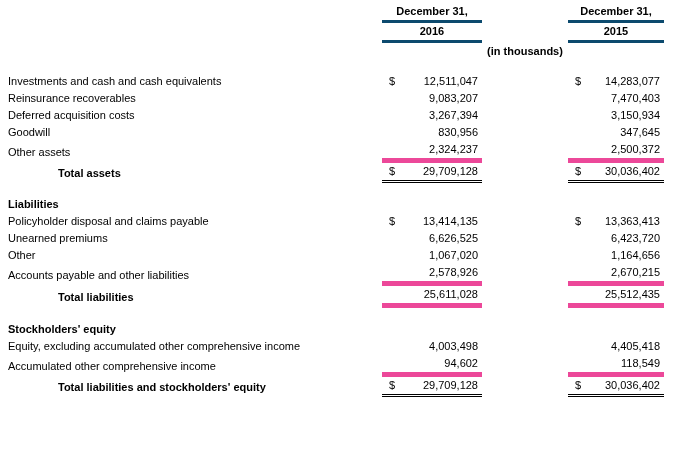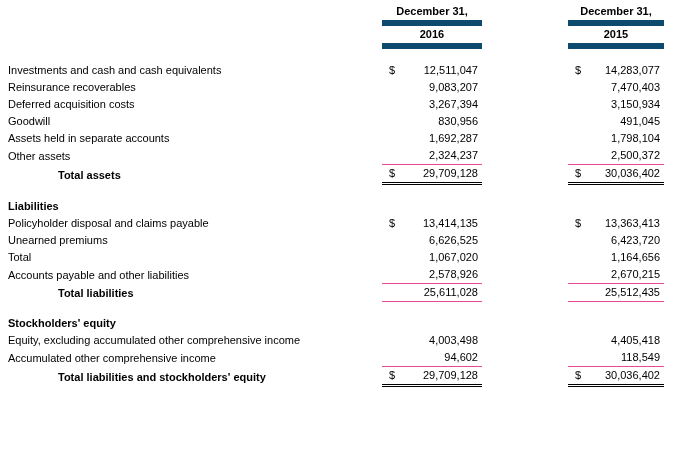--- a/index.html
+++ b/index.html
@@ -37,38 +37,38 @@
   tr.sp td { height: 13px; }
   tr.hnote td { height: 15px; }
 
   td.lbl { text-align: left; }
   td.lbl.ind { padding-left: 50px; font-weight: bold; }
   td.lbl.sec { font-weight: bold; }
 
   td.hdr {
     font-weight: bold;
     text-align: center;
-    border-bottom: 6px solid #0c4a6e;
+    border-bottom: 3px solid #0c4a6e;
   }
   td.note {
     font-weight: bold;
     text-align: center;
   }
 
   td.num { }
   td.num .nw {
     display: flex;
     justify-content: space-between;
     align-items: baseline;
     padding: 0 4px 0 7px;
   }
   td.num .cur { text-align: left; }
   td.num .val { text-align: right; }
 
-  td.u   { border-bottom: 1px solid #ec4899; }
+  td.u   { border-bottom: 5px solid #ec4899; }
   td.dbl { border-bottom: 3px double #000; }
 </style>
 </head>
 <body>
 
 <table class="bs">
   <colgroup>
     <col class="c-label">
       <col class="c-num1">
       <col class="c-gap">
@@ -86,20 +86,27 @@
   </tr>
 
   <tr>
     <td class="lbl"></td>
     <td class="hdr">2016</td>
     <td></td>
     <td class="hdr">2015</td>
     <td></td>
   </tr>
 
+  <tr class="hnote">
+    <td class="lbl"></td>
+    <td></td>
+    <td class="note">(in thousands)</td>
+    <td></td>
+    <td></td>
+  </tr>
 
   <tr class="sp">
         <td colspan="5"></td>
       </tr>
 
 
   <tr>
     <td class="lbl">Investments and cash and cash equivalents</td>
     <td class="num">
           <div class="nw">
@@ -155,38 +162,21 @@
     <td class="num">
           <div class="nw">
             <span class="cur"></span>
             <span class="val">830,956</span>
           </div>
         </td>
     <td></td>
     <td class="num">
           <div class="nw">
             <span class="cur"></span>
-            <span class="val">491,045</span>
-          </div>
-        </td>
-    <td></td>
-  </tr>
-  <tr>
-    <td class="lbl">Assets held in separate accounts</td>
-    <td class="num">
-          <div class="nw">
-            <span class="cur"></span>
-            <span class="val">1,692,287</span>
-          </div>
-        </td>
-    <td></td>
-    <td class="num">
-          <div class="nw">
-            <span class="cur"></span>
-            <span class="val">1,798,104</span>
+            <span class="val">347,645</span>
           </div>
         </td>
     <td></td>
   </tr>
   <tr>
     <td class="lbl">Other assets</td>
     <td class="num u">
           <div class="nw">
             <span class="cur"></span>
             <span class="val">2,324,237</span>
@@ -259,21 +249,21 @@
     <td></td>
     <td class="num">
           <div class="nw">
             <span class="cur"></span>
             <span class="val">6,423,720</span>
           </div>
         </td>
     <td></td>
   </tr>
   <tr>
-    <td class="lbl">Total</td>
+    <td class="lbl">Other</td>
     <td class="num">
           <div class="nw">
             <span class="cur"></span>
             <span class="val">1,067,020</span>
           </div>
         </td>
     <td></td>
     <td class="num">
           <div class="nw">
             <span class="cur"></span>

